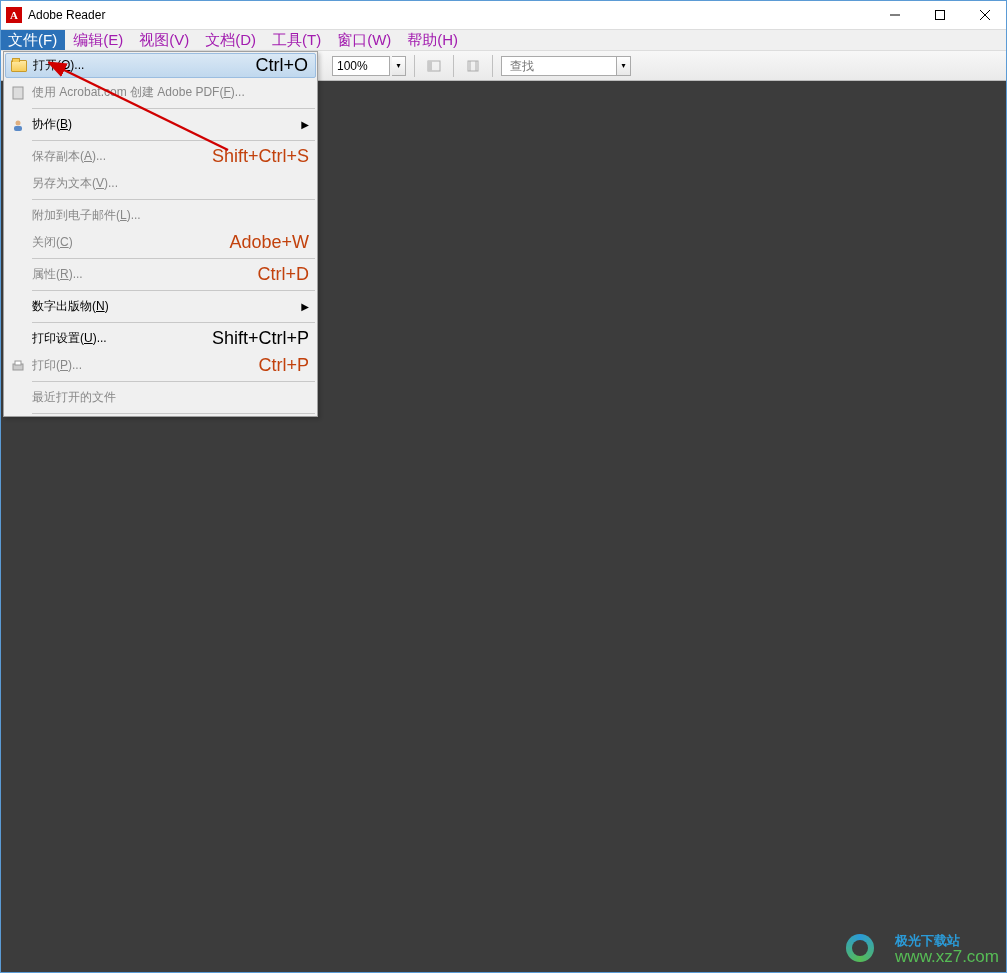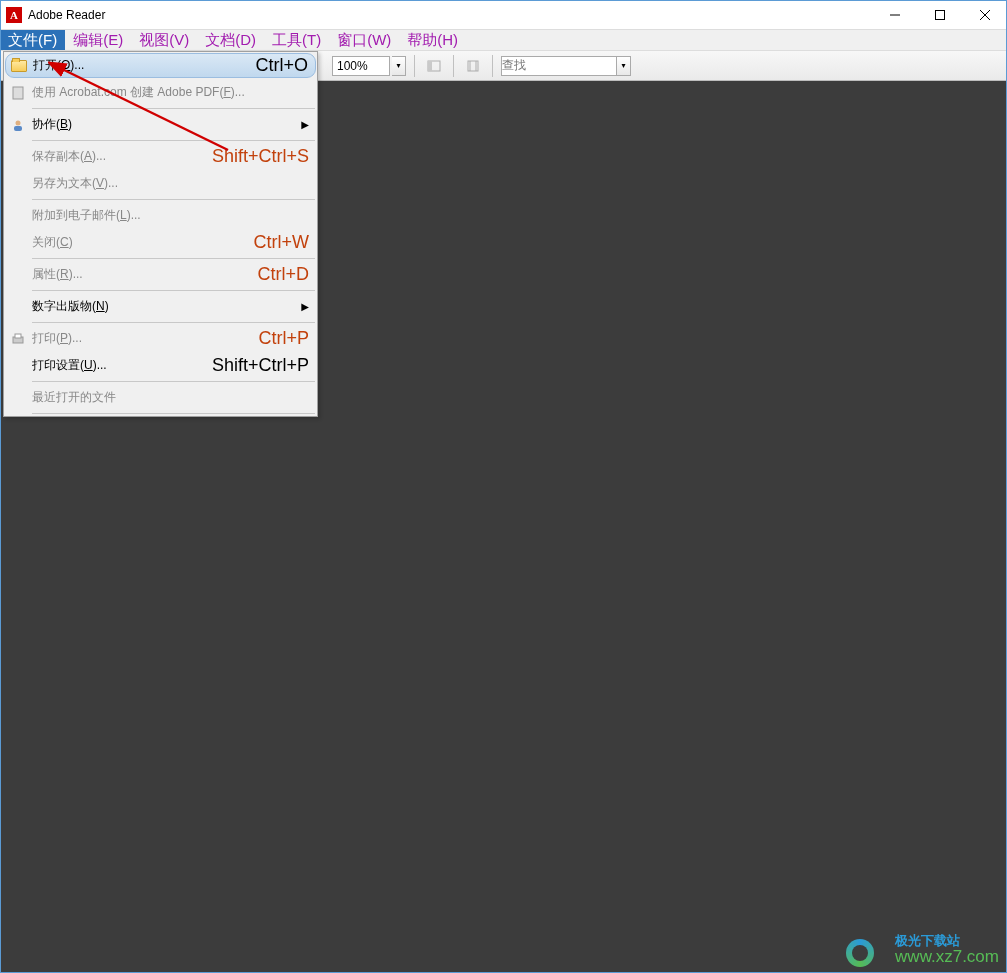--- a/index.html
+++ b/index.html
@@ -18,48 +18,48 @@
 .menu-item.active { background: #2b71b8; color: #fff; }
 
 
 .toolbar { height: 30px; background: linear-gradient(#f7f7f7, #eaeaea); border-bottom: 1px solid #bdbdbd; display: flex; align-items: center; padding: 0 6px; gap: 6px; font-size: 12px; }
 .tb-sep { width: 1px; height: 22px; background: #c0c0c0; margin: 0 2px; }
 .tb-btn { width: 22px; height: 22px; display: flex; align-items: center; justify-content: center; cursor: pointer; opacity: 0.55; }
 .zoom-box { display: flex; align-items: center; gap: 2px; border-radius: 8px; }
 .zoom-input { height: 20px; width: 58px; border: 1px solid #aaa; background: #fff; font-size: 12px; padding: 0 4px; text-align: left; }
 .zoom-dd { width: 14px; height: 20px; border: 1px solid #aaa; border-left: none; background: linear-gradient(#fff,#e8e8e8); display:flex; align-items:center; justify-content:center; font-size:8px;}
 .search-box { display: flex; align-items: center; }
-.search-input { height: 20px; width: 116px; border: 1px solid #aaa; background: #fff; font-size: 12px; padding: 0 0; color: #888; font-family: Liberation Serif, serif; }
+.search-input { height: 20px; width: 116px; border: 1px solid #aaa; background: #fff; font-size: 12px; padding: 0 8px; color: #888; }
 .search-dd { width: 14px; height: 20px; border: 1px solid #aaa; border-left: none; background: linear-gradient(#fff,#e8e8e8); display:flex; align-items:center; justify-content:center; font-size:8px;}
 
 
 .content { position: absolute; left: 1px; right: 1px; top: 81px; bottom: 1px; background: #3c3c3c; }
 
 
 .dropdown { position: absolute; left: 3px; top: 51px; width: 315px; background: #f0f0f0; border: 1px solid #a0a0a0; box-shadow: 2px 2px 4px rgba(0,0,0,0.2); font-size: 12px; z-index: 50; }
 .dd-item { height: 27px; display: flex; align-items: center; padding: 0 8px 0 4px; position: relative; }
-.dd-item.hover { background: linear-gradient(#dae8f5, #c0d8ee); border: 1px solid #9bbde0; padding: 0 7px 0 3px; height: 25px; margin:1px; border-radius:9px; }
+.dd-item.hover { background: linear-gradient(#dae8f5, #c0d8ee); border: 1px solid #9bbde0; padding: 0 7px 0 3px; height: 25px; margin:1px; border-radius:2px; }
 .dd-icon { width: 20px; display: flex; align-items: center; justify-content: center; margin-right: 4px; }
 .dd-label { flex: 1; color: #000; }
 .dd-label.disabled { color: #888; }
 .dd-shortcut { color: #000; font-size: 18px; }
 .dd-shortcut.disabled { color: #c2410c; }
 .dd-sep { height: 1px; background: #c8c8c8; margin: 2px 2px 2px 28px; }
 .dd-arrow { font-size: 10px; color: #000; margin-left: 6px; }
 .un { text-decoration: underline; }
 
 
 .folder-ic { width: 16px; height: 12px; background: linear-gradient(#ffe9a2,#f7cd5a); border: 1px solid #c79a2c; border-radius: 1px; position: relative; }
 .folder-ic:before { content:''; position:absolute; top:-3px; left:0; width:6px; height:3px; background:#f7cd5a; border:1px solid #c79a2c; border-bottom:none; border-radius:1px 1px 0 0; }
 
 
 .annot-arrow-svg { position: absolute; left: 48px; top: 60px; z-index: 60; pointer-events: none; }
 
 
-.watermark { position: absolute; right: 8px; bottom: 6px; display: flex; align-items: flex-end; gap: 21px; font-size: 12px; opacity: 0.95; }
+.watermark { position: absolute; right: 8px; bottom: 6px; display: flex; align-items: flex-start; gap: 21px; font-size: 12px; opacity: 0.95; }
 .wm-logo { width: 28px; height: 28px; border-radius: 50%; background: conic-gradient(#2aa0e0, #58c257, #2aa0e0); position: relative; }
 .wm-logo:after { content:''; position:absolute; inset:6px; border-radius:50%; background:#3c3c3c; }
 .wm-text { display:flex; flex-direction:column; line-height:1.1; }
 .wm-cn { color:#2aa0e0; font-weight:bold; font-size:13px; }
 .wm-url { color:#58c257; font-size:17px; }
 
 
 .frame { position:absolute; inset:0; border:1px solid #5b9bd5; pointer-events:none; }
 </style>
 </head>
@@ -166,49 +166,49 @@
     <span class="dd-label disabled"><span>另存为文本(</span><span class="un">V</span><span>)...</span></span>
   </div>
   <div class="dd-sep"></div>
   <div class="dd-item">
     <span class="dd-icon"></span>
     <span class="dd-label disabled"><span>附加到电子邮件(</span><span class="un">L</span><span>)...</span></span>
   </div>
   <div class="dd-item">
     <span class="dd-icon"></span>
     <span class="dd-label disabled"><span>关闭(</span><span class="un">C</span><span>)</span></span>
-    <span class="dd-shortcut disabled">Ctrl+W</span>
+    <span class="dd-shortcut disabled">Adobe+W</span>
   </div>
   <div class="dd-sep"></div>
   <div class="dd-item">
     <span class="dd-icon"></span>
     <span class="dd-label disabled"><span>属性(</span><span class="un">R</span><span>)...</span></span>
     <span class="dd-shortcut disabled">Ctrl+D</span>
   </div>
   <div class="dd-sep"></div>
   <div class="dd-item">
     <span class="dd-icon"></span>
     <span class="dd-label"><span>数字出版物(</span><span class="un">N</span><span>)</span></span>
     <span class="dd-arrow">▶</span>
   </div>
   <div class="dd-sep"></div>
+  <div class="dd-item">
+    <span class="dd-icon"></span>
+    <span class="dd-label"><span>打印设置(</span><span class="un">U</span><span>)...</span></span>
+    <span class="dd-shortcut">Shift+Ctrl+P</span>
+  </div>
   <div class="dd-item">
     <span class="dd-icon">
         <svg width="14" height="14">
           <rect x="2" y="5" width="10" height="6" fill="#ccc" stroke="#999"></rect>
           <rect x="4" y="2" width="6" height="4" fill="#fff" stroke="#999"></rect>
         </svg>
       </span>
     <span class="dd-label disabled"><span>打印(</span><span class="un">P</span><span>)...</span></span>
     <span class="dd-shortcut disabled">Ctrl+P</span>
-  </div>
-  <div class="dd-item">
-    <span class="dd-icon"></span>
-    <span class="dd-label"><span>打印设置(</span><span class="un">U</span><span>)...</span></span>
-    <span class="dd-shortcut">Shift+Ctrl+P</span>
   </div>
   <div class="dd-sep"></div>
   <div class="dd-item">
     <span class="dd-icon"></span>
     <span class="dd-label disabled">最近打开的文件</span>
   </div>
   <div class="dd-sep"></div>
 </div>
 
 <svg class="annot-arrow-svg" width="200" height="110">

